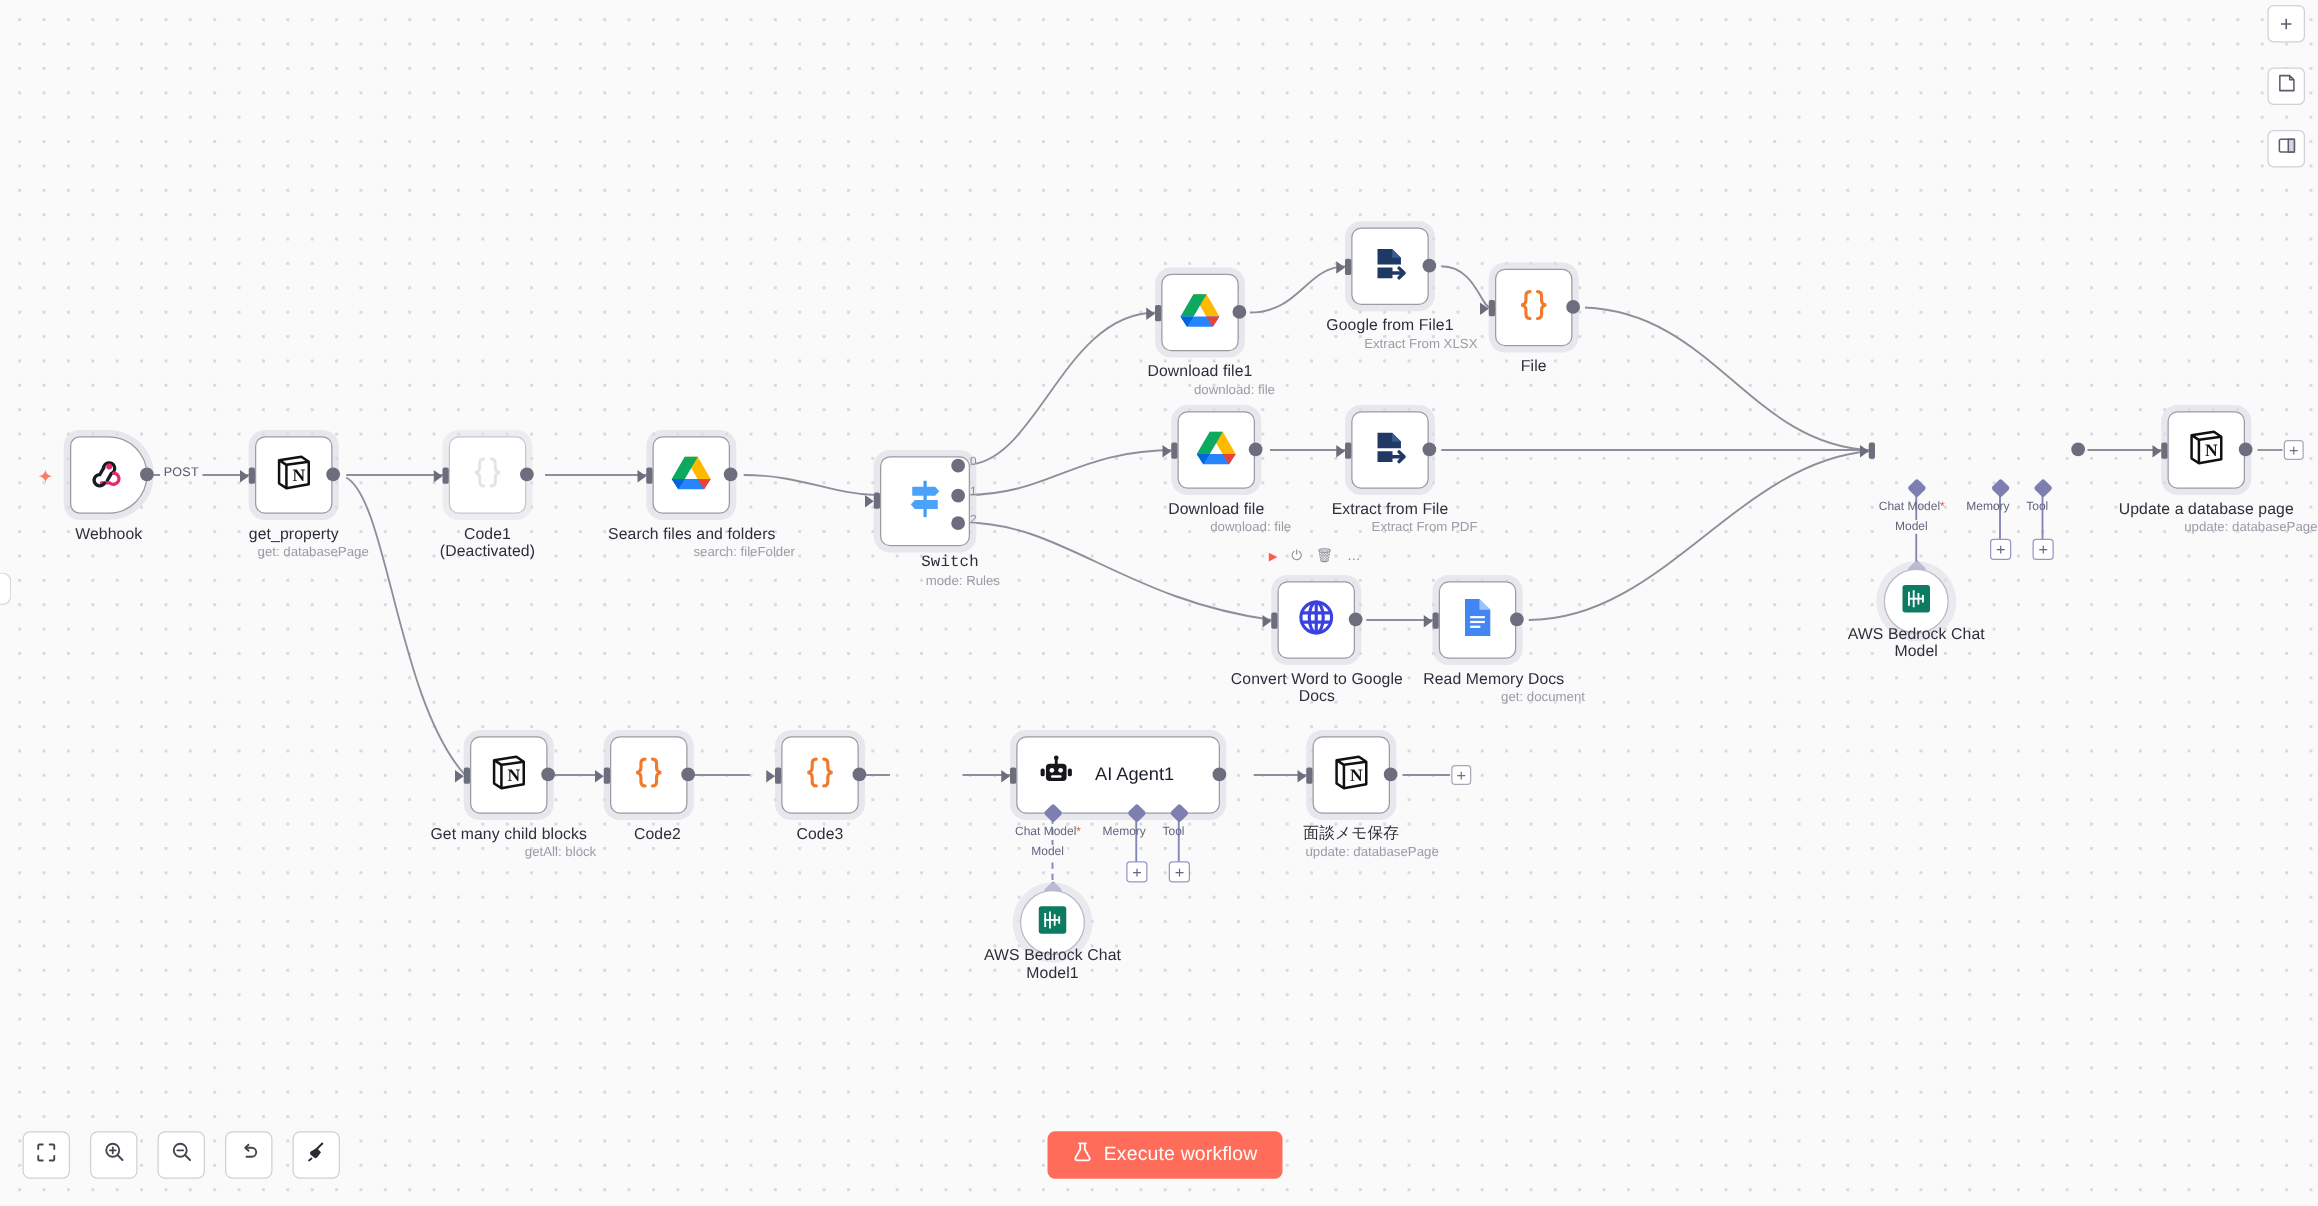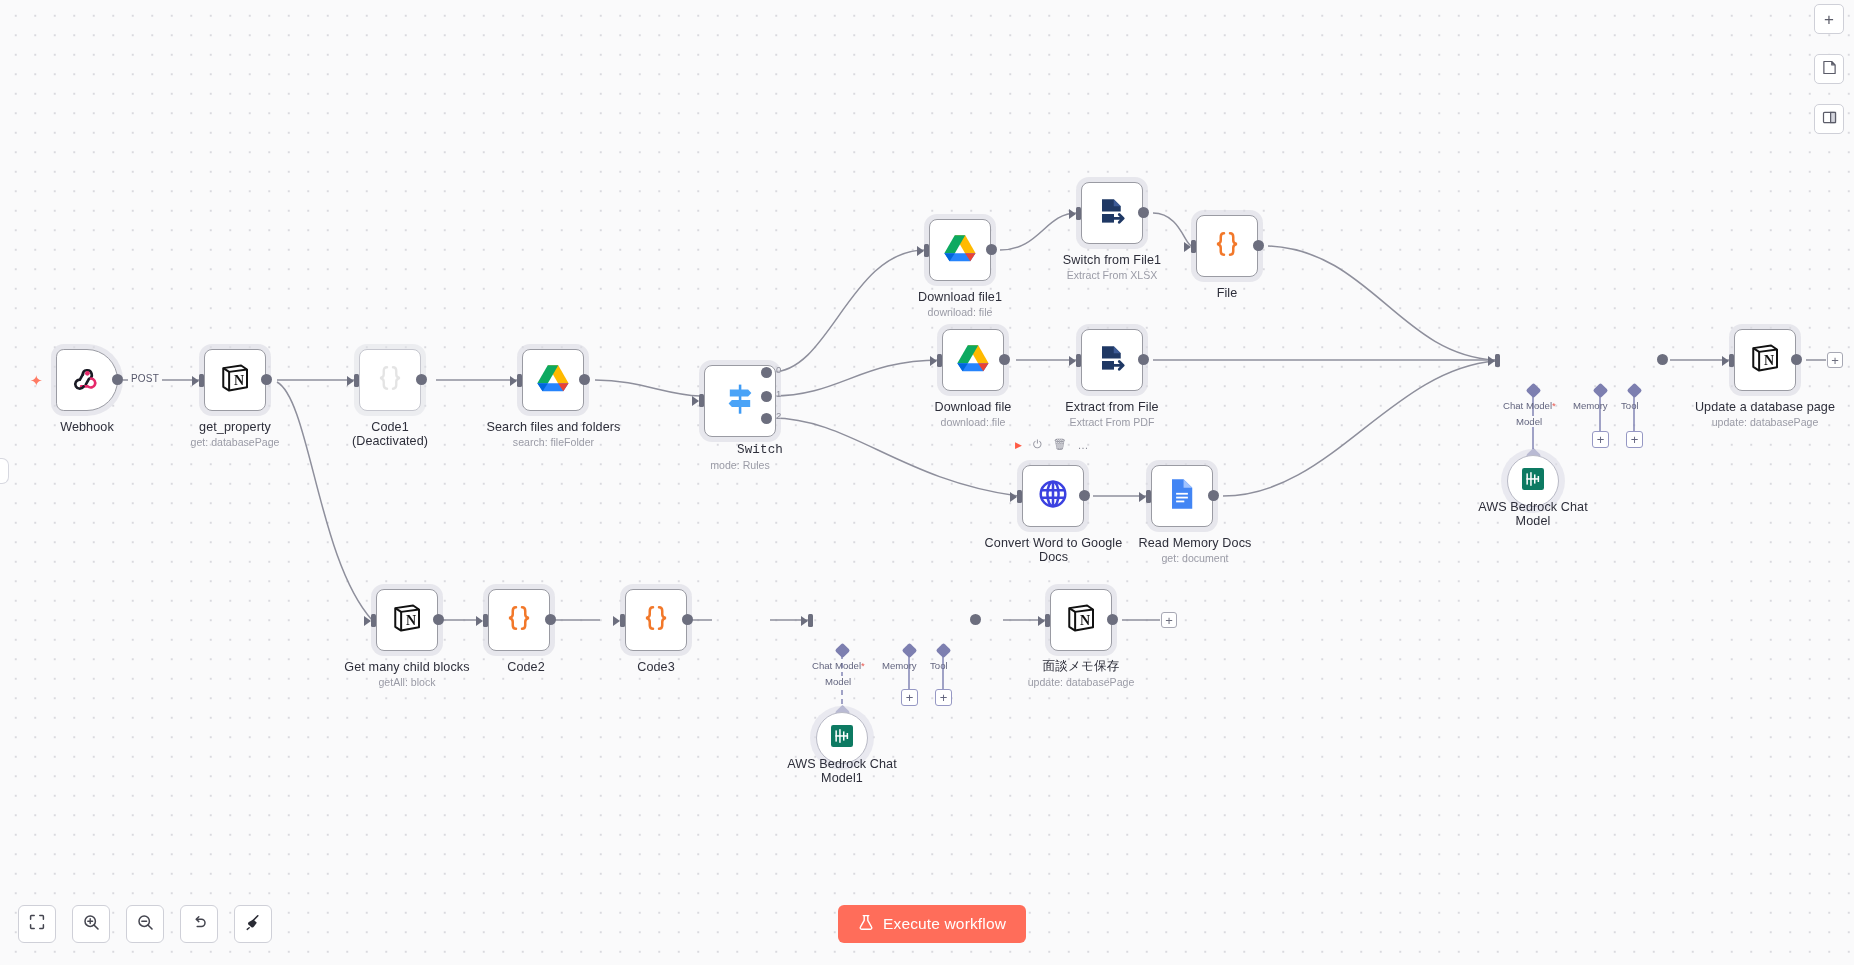--- a/index.html
+++ b/index.html
@@ -39,21 +39,21 @@
     position: absolute;
     text-align: center;
     font-size: 12.6px;
     color: #2d2e3a;
     line-height: 14.4px;
     white-space: pre-line;
     letter-spacing: .1px;
   }
   .nsub {
     position: absolute;
-    text-align: center;
+    text-align: right;
     font-size: 10.6px;
     color: #9a9ba6;
     line-height: 13px;
   }
 
   
   .port-in {
     position: absolute; width: 5px; height: 13px; border-radius: 1.5px;
     background: #6c6e7e;
   }
@@ -295,21 +295,21 @@
       <svg width="30" height="30" viewBox="0 0 24 24">
         <path d="M4 2.6 h9.4 L19 8.2 v4.2 H4 Z" fill="#1f3864"></path>
         <path d="M13.4 2.6 v5.6 H19 Z" fill="#3c5a96"></path>
         <path d="M4 14.4 h9.6 v6.9 H4 Z" fill="#1f3864"></path>
         <path d="M13 17.9 h7.4 M17.8 14.8 l3.2 3.1 -3.2 3.1" fill="none" stroke="#1f3864" stroke-width="2.2" stroke-linecap="round" stroke-linejoin="round"></path>
       </svg>
     </span>
   </div>
   <div class="port-in" style="left:1076px; top:207px;"></div>
   <div class="port-out" style="left:1138px; top:207px;"></div>
-  <div class="nlabel" style="left:1042px; top:253px; width:140px;">Switch from File1</div>
+  <div class="nlabel" style="left:1042px; top:253px; width:140px;">Google from File1</div>
   <div class="nsub" style="left:1042px; top:269px; width:140px;">Extract From XLSX</div>
 
   <div class="node sq" style="left:1196px; top:215px;">
     <span class="icon">
       <svg width="30" height="30" viewBox="0 0 24 24">
         <path d="M9.6 3.4c-2.1 0-2.6 1.1-2.6 2.9v2.6c0 1.5-.5 2.4-2.1 2.9v.4c1.6.5 2.1 1.4 2.1 2.9v2.6c0 1.8.5 2.9 2.6 2.9" fill="none" stroke="#f2782a" stroke-width="2" stroke-linecap="round"></path>
         <path d="M14.4 3.4c2.1 0 2.6 1.1 2.6 2.9v2.6c0 1.5.5 2.4 2.1 2.9v.4c-1.6.5-2.1 1.4-2.1 2.9v2.6c0 1.8-.5 2.9-2.6 2.9" fill="none" stroke="#f2782a" stroke-width="2" stroke-linecap="round"></path>
       </svg>
     </span>
   </div>
@@ -468,20 +468,35 @@
       <svg width="30" height="30" viewBox="0 0 24 24">
         <path d="M9.6 3.4c-2.1 0-2.6 1.1-2.6 2.9v2.6c0 1.5-.5 2.4-2.1 2.9v.4c1.6.5 2.1 1.4 2.1 2.9v2.6c0 1.8.5 2.9 2.6 2.9" fill="none" stroke="#f2782a" stroke-width="2" stroke-linecap="round"></path>
         <path d="M14.4 3.4c2.1 0 2.6 1.1 2.6 2.9v2.6c0 1.5.5 2.4 2.1 2.9v.4c-1.6.5-2.1 1.4-2.1 2.9v2.6c0 1.8-.5 2.9-2.6 2.9" fill="none" stroke="#f2782a" stroke-width="2" stroke-linecap="round"></path>
       </svg>
     </span>
   </div>
   <div class="port-in" style="left:620px; top:614px;"></div>
   <div class="port-out" style="left:682px; top:614px;"></div>
   <div class="nlabel" style="left:596px; top:660px; width:120px;">Code3</div>
 
+  <div class="node wide" style="left:813px; top:589px;">
+    <span class="icon" style="margin-left:16px;">
+      <svg width="30" height="30" viewBox="0 0 24 24">
+        <rect x="5.4" y="6.4" width="13.2" height="11" rx="2.4" fill="#16161d"></rect>
+        <rect x="2" y="9.4" width="2.6" height="5" rx="1.2" fill="#16161d"></rect>
+        <rect x="19.4" y="9.4" width="2.6" height="5" rx="1.2" fill="#16161d"></rect>
+        <path d="M12 3.2 v3" stroke="#16161d" stroke-width="1.8" stroke-linecap="round"></path>
+        <circle cx="12" cy="2.6" r="1.5" fill="#16161d"></circle>
+        <circle cx="9.2" cy="10.6" r="1.5" fill="#fff"></circle>
+        <circle cx="14.8" cy="10.6" r="1.5" fill="#fff"></circle>
+        <rect x="8.6" y="13.8" width="6.8" height="1.6" rx=".8" fill="#fff"></rect>
+      </svg>
+    </span>
+    <span style="margin-left:16px; font-size:14.6px; color:#1e1f2b;">AI Agent1</span>
+  </div>
   <div class="port-in" style="left:808px; top:614px;"></div>
   <div class="port-out" style="left:970px; top:614px;"></div>
 
   <div class="diamond" style="left:837px; top:645px;"></div>
   <div class="diamond" style="left:904px; top:645px;"></div>
   <div class="diamond" style="left:938px; top:645px;"></div>
   <div class="ep-label" style="left:812px; top:660px;">
     <span>Chat Model</span><span class="req">*</span>
   </div>
   <div class="ep-label" style="left:882px; top:660px;">Memory</div>

